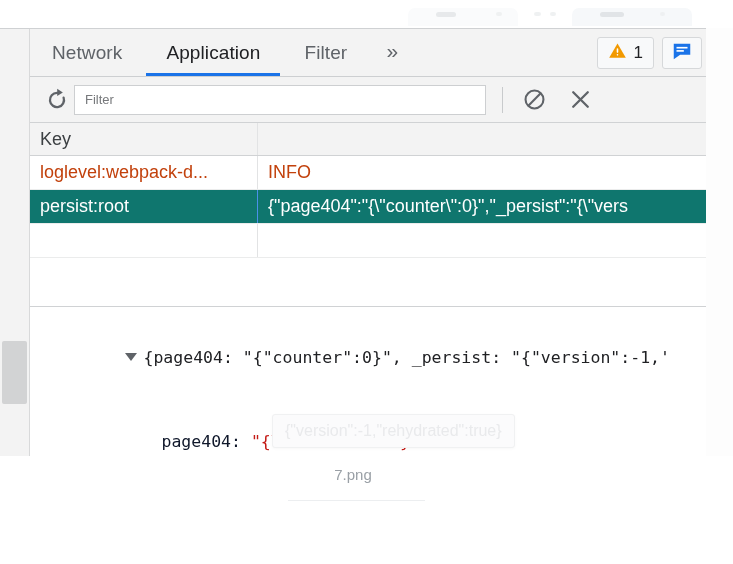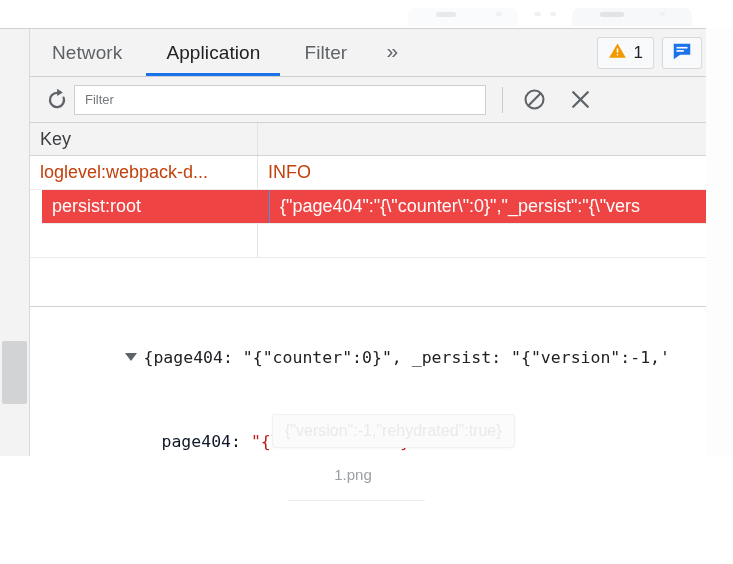--- a/index.html
+++ b/index.html
@@ -177,21 +177,21 @@
   .kv-row .cell {
     font-size: 18px; color: #c2410c;
     display: flex; align-items: center;
     padding-left: 10px;
     white-space: nowrap;
     overflow: hidden;
     box-sizing: border-box;
   }
   .col-key { width: 228px; border-right: 1px solid #e2e3e4; flex: 0 0 228px; }
   .col-val { flex: 1 1 auto; }
-  .kv-row.selected { background: #ef4444; margin-left: 12px; }
+  .kv-row.selected { background: #0f766e; }
   .kv-row.selected .cell { color: #ffffff; }
   .kv-row.selected .col-key { border-right: 1px solid #4a90ea; }
   .kv-row.empty { border-bottom: 1px solid #ebecec; }
   .kv-row.empty .col-key { border-right: 1px solid #e2e3e4; }
 
   
   .preview {
     position: absolute; left: 30px; top: 277px;
     width: 676px; height: 151px;
     background: #ffffff;
@@ -368,17 +368,17 @@
         <span class="tok-key">page404:</span><span> </span><span class="tok-str">"{\"counter\":0}"</span>
       </div>
 
     </div>
 
     <div class="tooltip">{"version":-1,"rehydrated":true}</div>
 
   </div>
 
   <div class="below">
-    <div class="caption">1.png</div>
+    <div class="caption">7.png</div>
     <div class="caption-rule"></div>
   </div>
 
 </div>
 
 </body></html>

